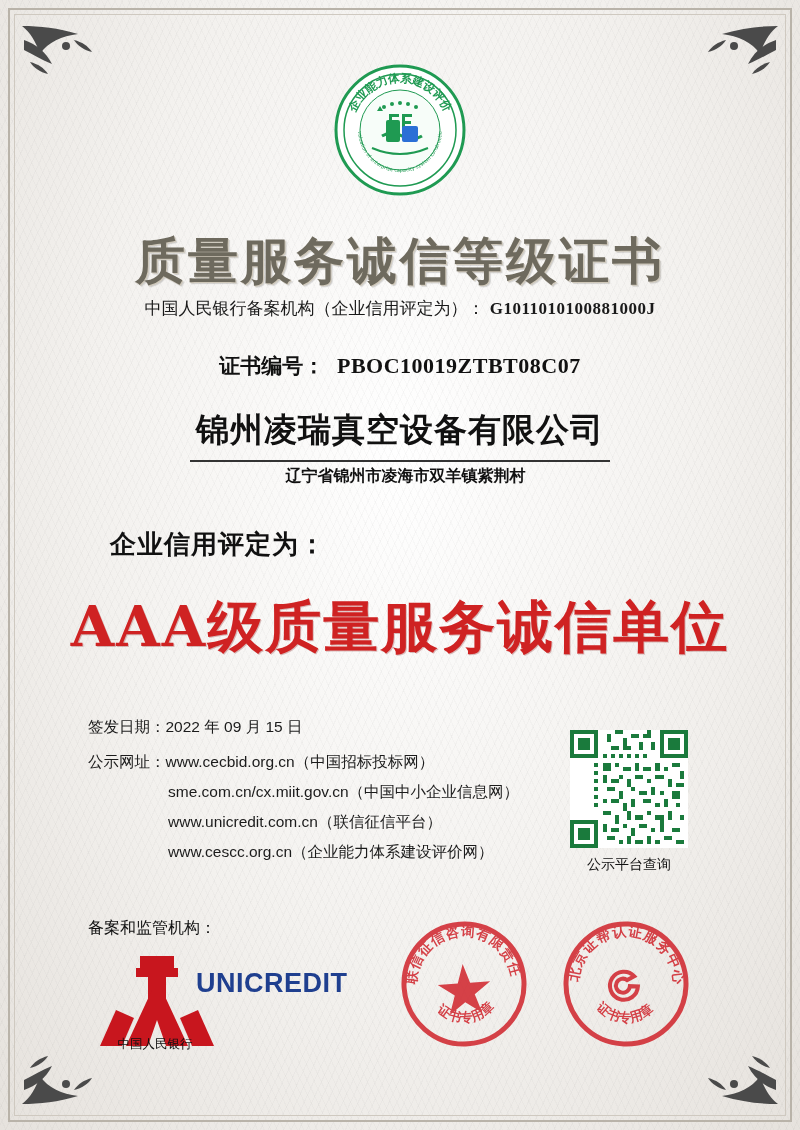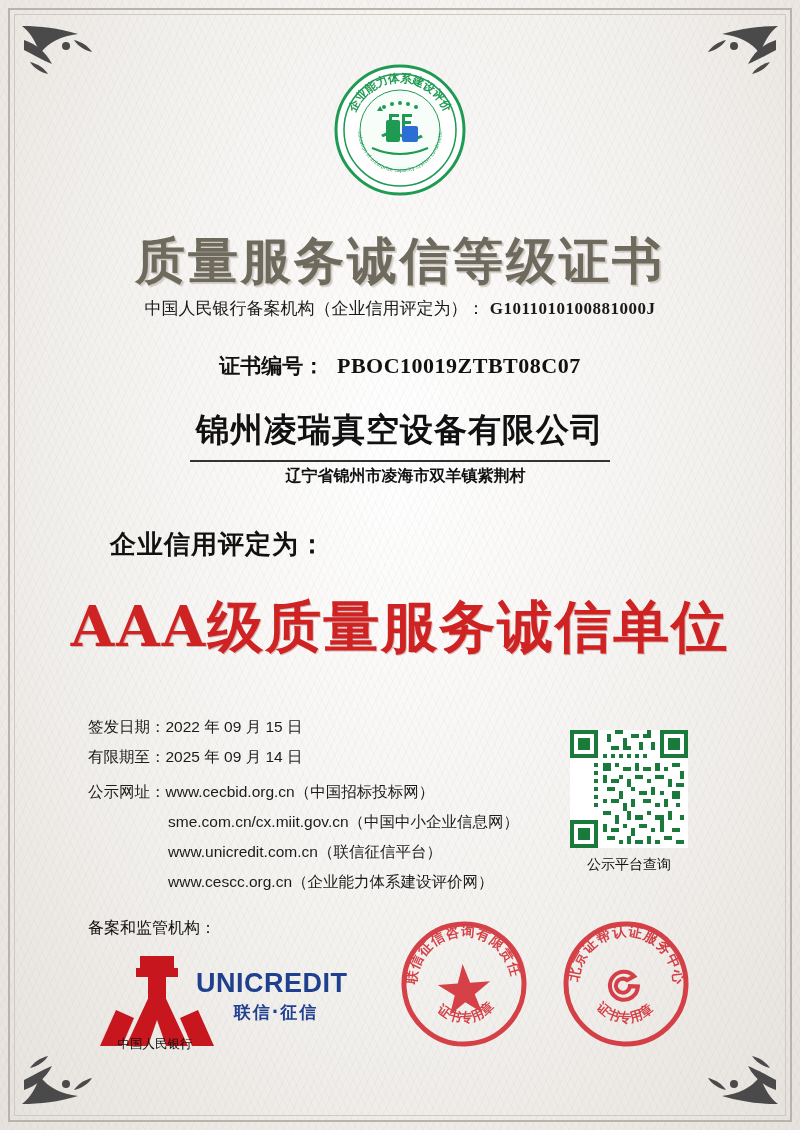--- a/index.html
+++ b/index.html
@@ -355,23 +355,20 @@
   <div class="company">锦州凌瑞真空设备有限公司</div>
   <div class="company-rule"></div>
   <div class="company-addr">辽宁省锦州市凌海市双羊镇紫荆村</div>
 
   <div class="rating-label">企业信用评定为：</div>
   <div class="rating-value">AAA级质量服务诚信单位</div>
 
   <div class="info-block">
     <div class="info-row">
       <span class="lbl">签发日期：</span><span class="val">2022 年 09 月 15 日</span>
-    </div>
-    <div class="info-row">
-      <span class="lbl">有限期至：</span><span class="val">2025 年 09 月 14 日</span>
     </div>
     <div class="urls">
       <div class="row">
         <span>公示网址：</span><span class="u">www.cecbid.org.cn</span><span>（中国招标投标网）</span>
       </div>
       <div class="row indent">
         <span class="u">sme.com.cn/cx.miit.gov.cn</span><span>（中国中小企业信息网）</span>
       </div>
       <div class="row indent">
         <span class="u">www.unicredit.com.cn</span><span>（联信征信平台）</span>
@@ -503,21 +500,20 @@
         <path d="M56 40 L30 96 L52 96 L61 70 L70 96 L92 96 L66 40 Z"></path>
         <path d="M20 60 L4 96 L26 96 L38 68 Z"></path>
         <path d="M102 60 L118 96 L96 96 L84 68 Z"></path>
       </g>
     </svg>
   </div>
   <div class="pboc-caption">中国人民银行</div>
 
   <div class="unicredit">
     <div class="uc-main">UNICREDIT</div>
-    <div class="uc-sub">联信·征信</div>
   </div>
 
 
   <div class="seal left">
     <svg viewBox="0 0 132 132">
       <defs>
         <path id="sealArcL" d="M 18,66 A 48,48 0 0 1 114,66"></path>
         <path id="sealArcLB" d="M 28,66 A 38,38 0 0 0 104,66"></path>
       </defs>
       <circle cx="66" cy="66" r="60" fill="none" stroke="#d0232b" stroke-width="5"></circle>

